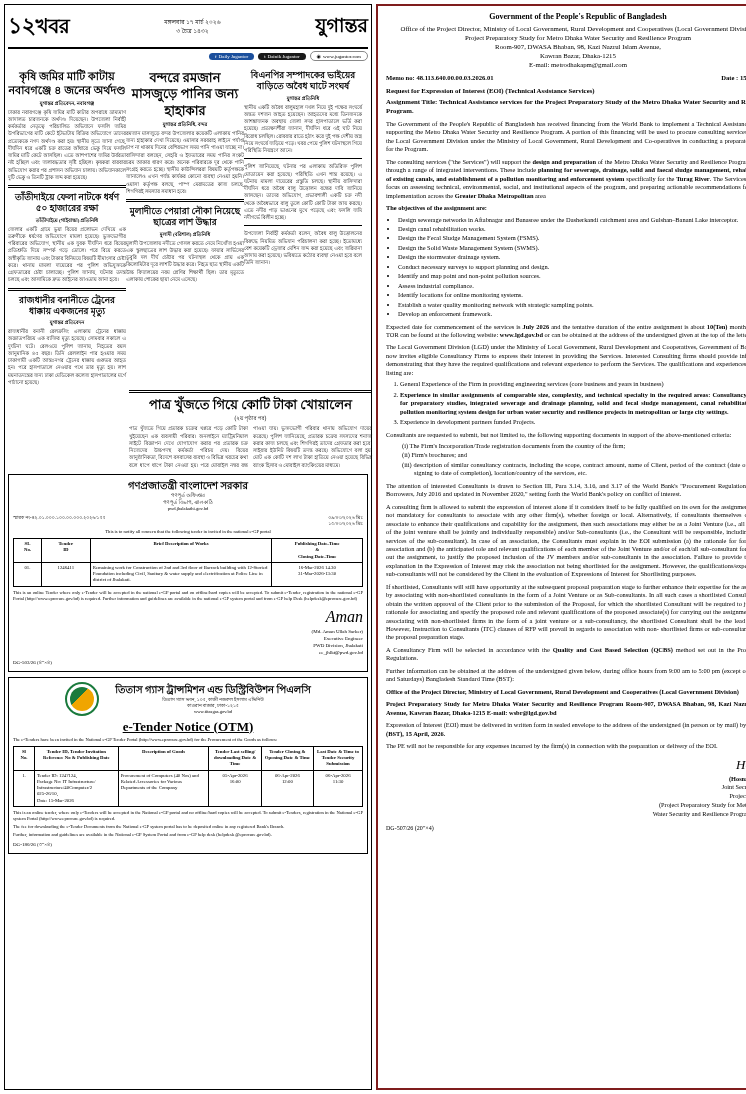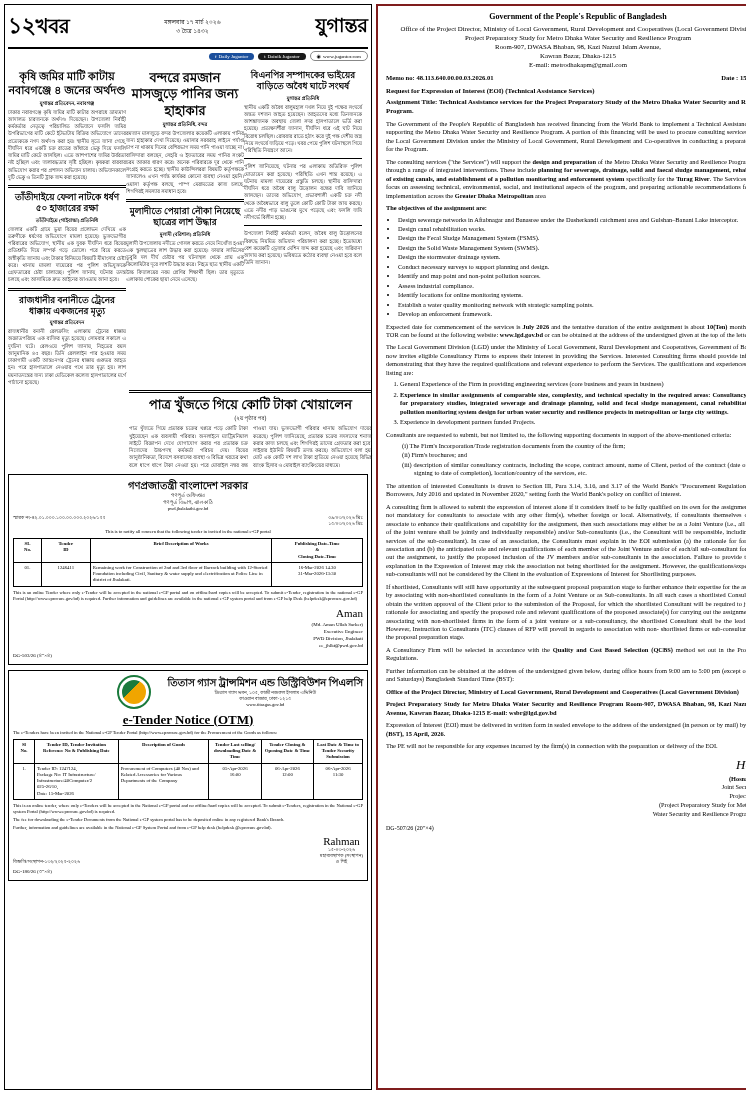--- a/index.html
+++ b/index.html
@@ -41,24 +41,24 @@
   .tbox { border:1px solid #000; margin-top:5px; padding:4px; font-family:"Liberation Serif", serif; }
   .t-center { text-align:center; }
   .t-gov { font-size:10px; font-weight:bold; line-height:1.35; }
   .t-sm { font-size:5.2px; line-height:1.35; }
   .t-xs { font-size:4.6px; line-height:1.3; }
   .t-title { font-size:13px; font-weight:bold; text-decoration:underline; }
   table.tt { width:100%; border-collapse:collapse; margin-top:3px; font-size:4.8px; }
   table.tt th, table.tt td { border:1px solid #000; padding:2px; vertical-align:top; line-height:1.3; }
   table.tt th { text-align:center; font-weight:bold; }
   .sign-block { margin-top:4px; text-align:right; font-size:5px; line-height:1.4; }
-  .sig-script { font-family:"Liberation Serif", serif; font-size:11px; }
+  .sig-script { font-family:"Liberation Serif", serif; font-style:italic; font-size:16px; }
   .dg { font-size:5px; margin-top:3px; }
 
-  .logo-row { display:flex; align-items:center; gap:16px; justify-content:flex-end; }
+  .logo-row { display:flex; align-items:center; gap:16px; justify-content:center; }
   .logo-circle { width:34px; height:34px; border-radius:50%; border:2px solid #1a7a3c; display:flex; align-items:center; justify-content:center; background:#fff; }
   .logo-circle .inner { width:24px;height:24px;border-radius:50%;background:linear-gradient(135deg,#1a7a3c 40%,#f0a500 40%); }
 
   
   .right { position:absolute; left:376px; top:4px; width:404px; height:1086px; border:2px solid #7f1d1d; padding:6px 8px; font-size:6.4px; line-height:1.32; text-align:justify; }
   .right h1 { font-size:8px; text-align:center; margin:0 0 1px; font-weight:bold; }
   .right .hdr-line2 { font-size:6.8px; text-align:center; line-height:1.35; margin:0; }
   .memo { display:flex; justify-content:space-between; font-weight:bold; font-size:6.6px; margin-top:5px; }
   .req { font-weight:bold; font-size:6.8px; margin-top:4px; }
   .p { margin:4px 0 0; }
@@ -237,29 +237,20 @@
             <td class="t-center" style="white-space:pre-line">06-Apr-2026
 11:30</td>
           </tr>
         </tbody>
       </table>
 
       <div class="t-xs" style="margin-top:3px; text-align:justify;">This is an online tender, where only e-Tenders will be accepted in the National e-GP portal and no offline/hard copies will be accepted. To submit e-Tenders, registration in the National e-GP system Portal (http://www.eprocure.gov.bd) is required.</div>
       <div class="t-xs" style="margin-top:2px; text-align:justify;">The fee for downloading the e-Tender Documents from the National e-GP system portal has to be deposited online in any registered Bank's Branch.</div>
       <div class="t-xs" style="margin-top:2px; text-align:justify;">Further, information and guidelines are available in the National e-GP System Portal and from e-GP help desk (helpdesk @eprocure.gov.bd).</div>
 
-      <div style="display:flex; justify-content:space-between; align-items:flex-end; margin-top:4px;">
-        <div class="t-xs">বিজ্ঞপ্তি/সংস্থাপন-১৩২/২০২৫-২০২৬</div>
-        <div style="text-align:center;">
-          <div class="sig-script">Rahman</div>
-          <div class="t-xs">১৫-০৩-২০২৬</div>
-          <div class="t-xs">মহাব্যবস্থাপক (সংস্থাপন)</div>
-          <div class="t-xs">ও পিই</div>
-        </div>
-      </div>
       <div class="dg">DG-180/26 (৩”×৪)</div>
     </div>
 
   </div>
 
   <div class="right">
     <h1>Government of the People's Republic of Bangladesh</h1>
     <p class="hdr-line2">Office of the Project Director, Ministry of Local Government, Rural Development and Cooperatives (Local Government Division)</p>
     <p class="hdr-line2">Project Preparatory Study for Metro Dhaka Water Security and Resilience Program</p>
     <p class="hdr-line2">Room-907, DWASA Bhaban, 98, Kazi Nazrul Islam Avenue,</p>

